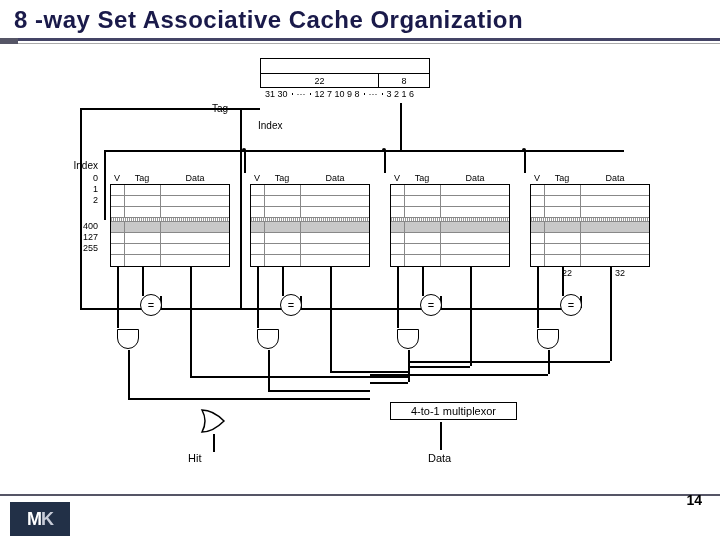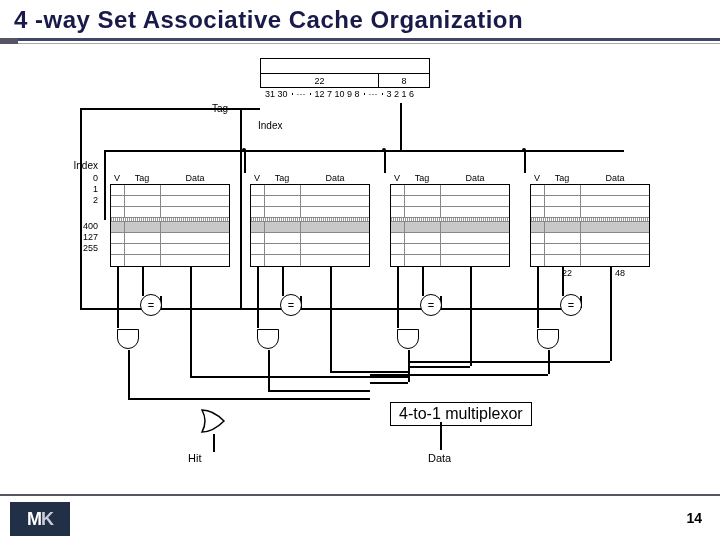--- a/index.html
+++ b/index.html
@@ -180,22 +180,22 @@
   .or-gate {
     position: absolute;
     width: 26px;
     height: 26px;
   }
   .or-gate svg { width: 100%; height: 100%; }
 
   .mux-box {
     position: absolute;
     border: 1.5px solid #000;
-    padding: 2px 8px;
-    font-size: 16px;
+    padding: 2px 20px;
+    font-size: 11px;
     background: #fff;
   }
 
   .out-label {
     position: absolute;
     font-size: 11px;
   }
 
   
   .wire-h {
@@ -237,29 +237,29 @@
     align-items: center;
     justify-content: center;
     font-size: 18px;
     font-weight: bold;
     letter-spacing: -1px;
   }
   .logo .lt { color: #c8ccd8; }
   .page-num {
     position: absolute;
     right: 18px;
-    bottom: 14px;
+    bottom: 32px;
     font-size: 14px;
     font-weight: bold;
   }
 </style>
 </head>
 <body>
 
-<div class="title-bar">4 -way Set Associative Cache Organization</div>
+<div class="title-bar">8 -way Set Associative Cache Organization</div>
 <div class="rule-accent"></div>
 <div class="rule-dark"></div>
 <div class="rule-light"></div>
 
 <div class="diagram">
 
   <div class="addr-wrap">
     <div class="addr-box">
       <div class="addr-cell">31 30</div>
       <div class="addr-cell">···</div>
@@ -481,21 +481,21 @@
   <div class="wire-v" style="left:340px;top:45px;height:47px"></div>
   <div class="wire-v" style="left:44px;top:92px;height:70px"></div>
   <div class="wire-v" style="left:184px;top:92px;height:23px"></div>
   <div class="wire-v" style="left:324px;top:92px;height:23px"></div>
   <div class="wire-v" style="left:464px;top:92px;height:23px"></div>
   <div class="dot" style="left:184px;top:92px"></div>
   <div class="dot" style="left:324px;top:92px"></div>
   <div class="dot" style="left:464px;top:92px"></div>
 
   <div class="dim-label" style="left:502px;top:210px">22</div>
-  <div class="dim-label" style="left:555px;top:210px">48</div>
+  <div class="dim-label" style="left:555px;top:210px">32</div>
 
   <div class="wire-v" style="left:82px;top:208px;height:30px"></div>
   <div class="wire-v" style="left:222px;top:208px;height:30px"></div>
   <div class="wire-v" style="left:362px;top:208px;height:30px"></div>
   <div class="wire-v" style="left:502px;top:208px;height:30px"></div>
 
   <div class="wire-v" style="left:57px;top:208px;height:62px"></div>
   <div class="wire-v" style="left:197px;top:208px;height:62px"></div>
   <div class="wire-v" style="left:337px;top:208px;height:62px"></div>
   <div class="wire-v" style="left:477px;top:208px;height:62px"></div>

